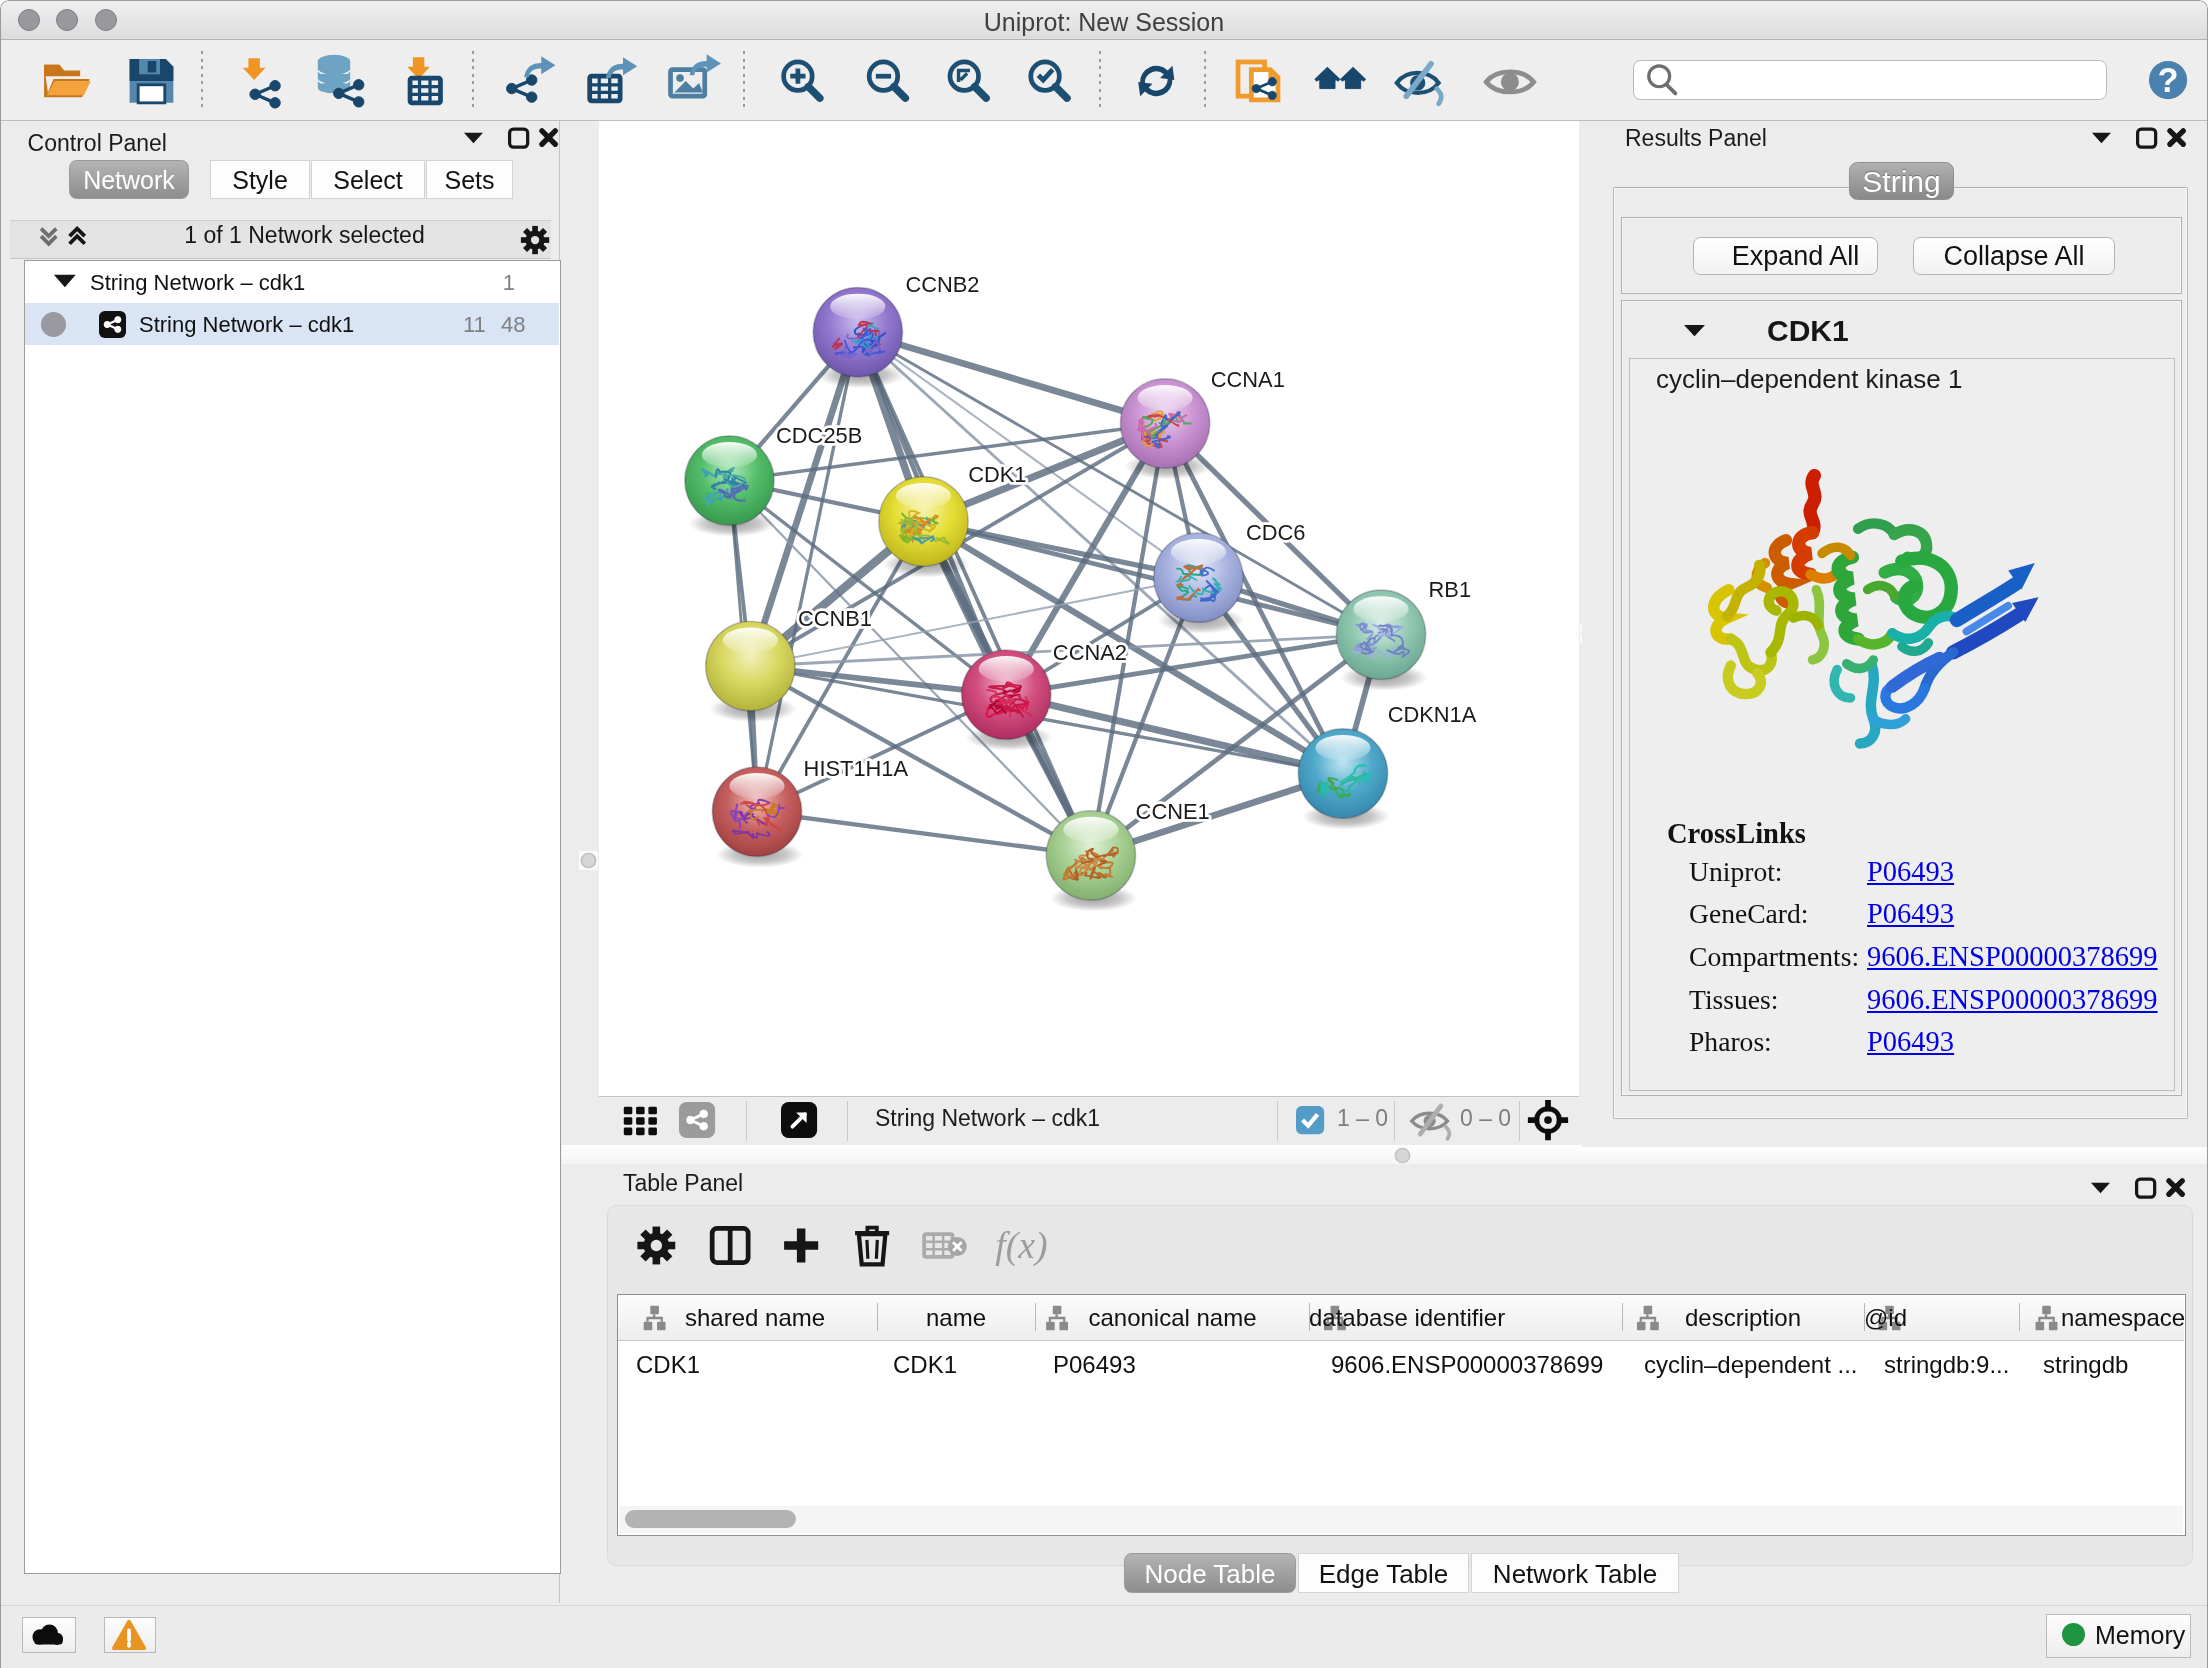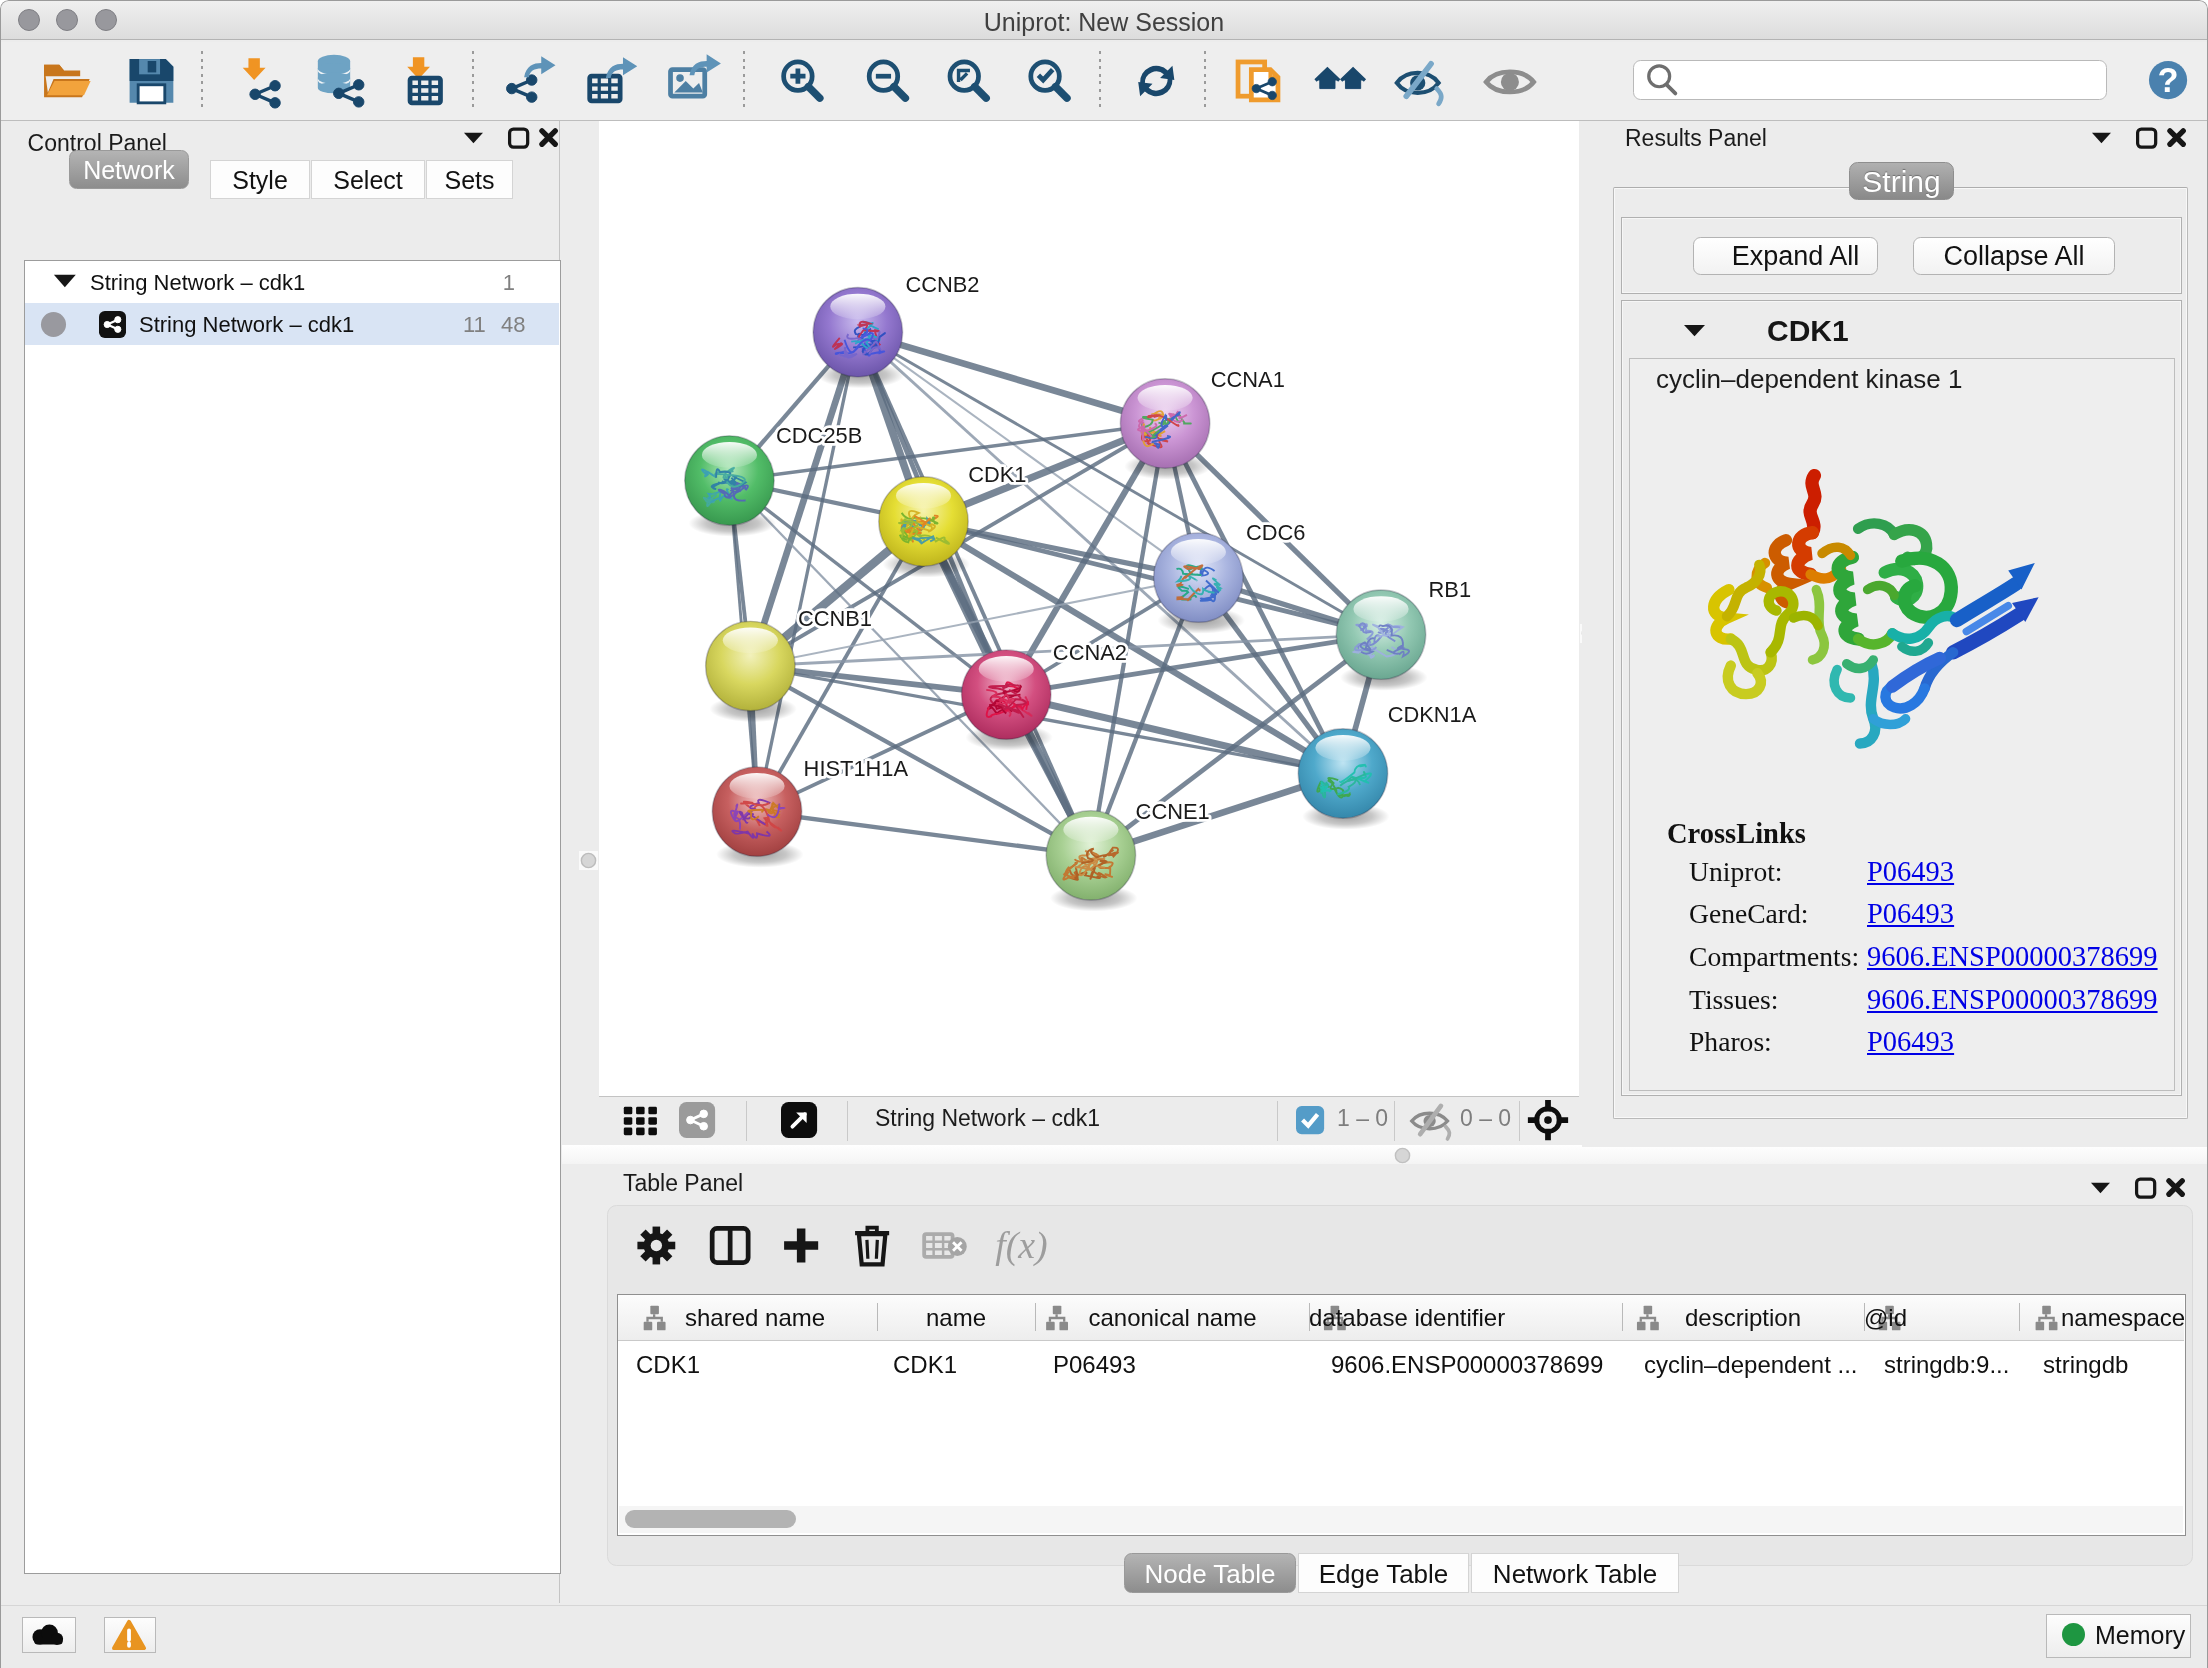--- a/index.html
+++ b/index.html
@@ -231,24 +231,47 @@
 
 <div id="cpanel" class="abs">
 <div class="abs ptitle" style="left:27.6px; top:8.6px;">Control Panel</div>
 <div class="abs winbtns" id="cp-btns" style="left:463px; top:5.7px;">
   <svg width="97" height="25" viewBox="0 0 102 26">
     <path d="M1 6 L21 6 L11 17 Z" fill="#161616"></path>
     <rect x="49" y="2" width="19" height="19" rx="4" fill="none" stroke="#161616" stroke-width="3.4"></rect>
     <path d="M83 4 L97 18 M97 4 L83 18" stroke="#161616" stroke-width="5.6" stroke-linecap="round"></path>
   </svg>
 </div>
-<div class="abs tab tabsel" style="left:69px; top:29px; width:120px;">Network</div>
+<div class="abs tab tabsel" style="left:69px; top:39px; width:120px;">Network</div>
 <div class="abs tab" style="left:210px; top:39px; width:100px;">Style</div>
 <div class="abs tab" style="left:311px; top:39px; width:114px;">Select</div>
 <div class="abs tab" style="left:426px; top:39px; width:87px;">Sets</div>
+<div id="cband" class="abs">
+  <svg width="86" height="37" style="position:absolute;left:27px;top:0;" viewBox="0 0 90 39">
+    <g stroke="#6e6e6e" stroke-width="4" fill="none">
+      <path d="M4 8 L12 16 L20 8 M4 16 L12 24 L20 16"></path>
+    </g>
+    <g stroke="#161616" stroke-width="4" fill="none">
+      <path d="M34 16 L42 8 L50 16 M34 24 L42 16 L50 24"></path>
+    </g>
+  </svg>
+  <div style="position:absolute;left:28.5px;top:1px;width:533px;text-align:center;font-size:23px;color:#161616;">1 of 1 Network selected</div>
+  <svg width="34" height="34" style="position:absolute;left:509px;top:2.9px;" viewBox="0 0 36 36">
+    <g transform="translate(17,17) scale(0.88)" fill="#161616">
+      <g id="teeth">
+        <rect x="-3.4" y="-17" width="6.8" height="34"></rect>
+        <rect x="-3.4" y="-17" width="6.8" height="34" transform="rotate(45)"></rect>
+        <rect x="-3.4" y="-17" width="6.8" height="34" transform="rotate(90)"></rect>
+        <rect x="-3.4" y="-17" width="6.8" height="34" transform="rotate(135)"></rect>
+      </g>
+      <circle r="11.5"></circle>
+      <circle r="5" fill="#e3e3e3"></circle>
+    </g>
+  </svg>
+</div>
 <div id="clist" class="abs">
   <div class="lrow" style="top:0px;">
     <svg width="28.5" height="21" style="position:absolute;left:27px;top:8.6px;" viewBox="0 0 30 22">
           <path d="M2 5 L25 5 L13.5 18 Z" fill="#161616"></path>
         </svg>
     <span style="position:absolute;left:65px;top:8.6px;">String Network – cdk1</span>
     <span style="position:absolute;right:44px;top:8.6px;color:#808080;">1</span>
   </div>
   <div class="lrow" style="top:42px; background:#d9e4f4;">
     <svg width="27" height="27" style="position:absolute;left:15px;top:7.6px;" viewBox="0 0 28 28">

